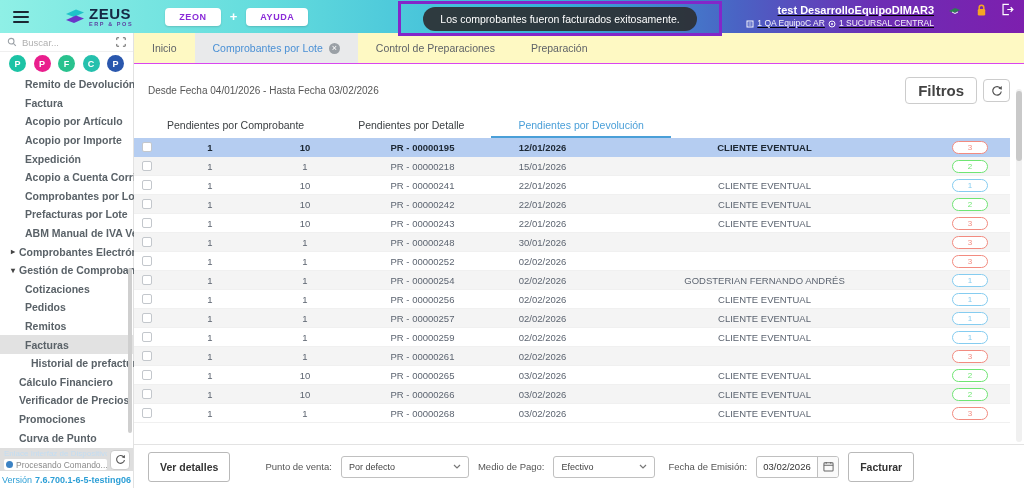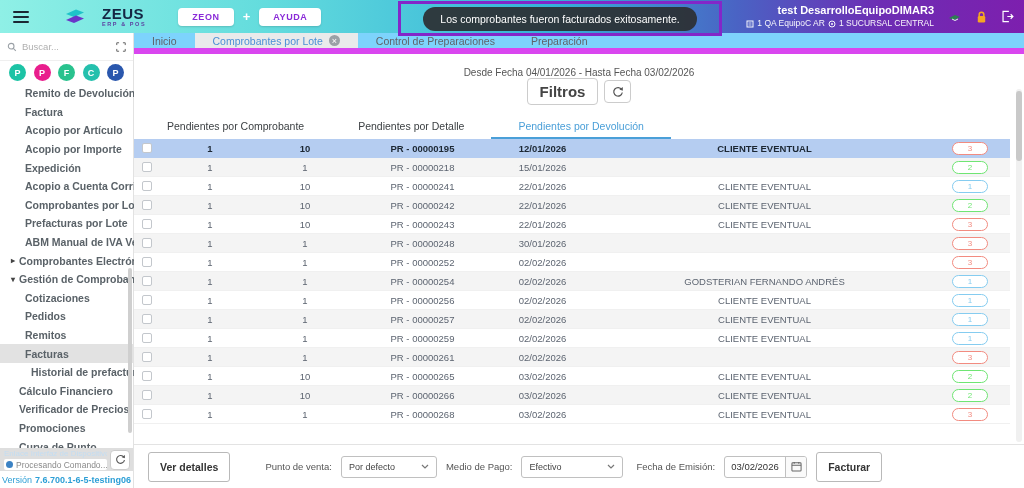--- a/index.html
+++ b/index.html
@@ -5,43 +5,43 @@
   * { margin:0; padding:0; box-sizing:border-box; }
   html,body { width:1024px; height:488px; overflow:hidden; background:#fff;
               font-family:"Liberation Sans", sans-serif; }
 
   
   .topbar { position:absolute; top:0; left:0; width:1024px; height:33px;
     background:linear-gradient(90deg,#8ff0e6 0%,#63dcdd 26%,#34b2d8 54%,#4a63c4 72%,#6d2db4 86%,#7d1fae 100%);
     display:flex; align-items:center; z-index:5; }
   .hamburger { margin-left:13px; display:flex; flex-direction:column; gap:3px; cursor:pointer; }
   .hamburger i { display:block; width:16px; height:2px; background:#1b2733; border-radius:1px; }
-  .logo { display:flex; align-items:center; gap:16px; margin-left:34px; }
+  .logo { display:flex; align-items:center; gap:3px; margin-left:34px; }
   .logo-text { display:flex; flex-direction:column; line-height:1; }
   .logo-name { font-size:15px; font-weight:bold; color:#152744; letter-spacing:.5px; }
   .logo-sub { font-size:5.5px; font-weight:bold; color:#5c3fa0; letter-spacing:1.6px; margin-top:1px; }
   .pill { background:#fff; color:#8a2bd8; border:none; font-size:9px; font-weight:bold;
     letter-spacing:.6px; padding:4px 14px; border-radius:4px; cursor:pointer;
     box-shadow:0 1px 2px rgba(0,0,0,.15); font-family:inherit; }
   .pill.zeon { margin-left:32px; }
   .plus { color:#fff; font-size:13px; font-weight:bold; margin:0 9px; }
   .toast-annot { position:absolute; left:398px; top:1px; width:324px; height:35px;
     border:3px solid #8326c9; display:flex; align-items:center; justify-content:center; }
   .toast { background:rgba(44,47,51,.93); color:#fff; font-size:10.5px;
     padding:6px 17px; border-radius:14px; white-space:nowrap; }
-  .user-area { margin-left:auto; margin-right:10px; display:flex; align-items:center; gap:13px; }
+  .user-area { margin-left:auto; margin-right:10px; display:flex; align-items:flex-start; gap:13px;text-decoration:underline; }
   .user-text { text-align:right; color:#fff; line-height:1.35; }
   .user-name { font-size:11px; font-weight:bold; }
   .user-sub { font-size:8.5px; opacity:.95; display:flex; align-items:center; justify-content:flex-end; gap:3px; }
   .hdr-ic { display:flex; align-items:center; }
 
   
   .sidebar { position:absolute; top:33px; left:0; width:134px; bottom:0; background:#fff;
     border-right:1px solid #e2e2e2; }
-  .search-row { height:28px; display:flex; align-items:center; padding:0 7px; gap:5px;
+  .search-row { height:19px; display:flex; align-items:center; padding:0 7px; gap:5px;
     border-bottom:1px solid #efefef; }
   .search-input { border:none; outline:none; flex:1; width:50px; font-size:9.5px; color:#666;
     font-family:inherit; background:transparent; }
   .search-input::placeholder { color:#b0b0b0; }
   .badges { display:flex; justify-content:space-between; align-items:center; padding:3px 9px 3px; height:23px; }
   .badge { width:17px; height:17px; border-radius:50%; color:#fff; font-size:9px; font-weight:bold;
     display:flex; align-items:center; justify-content:center; cursor:pointer; }
   .menu { font-size:10.5px; color:#5a6268; font-weight:600; }
   .menu-item { height:18.6px; display:flex; align-items:center; cursor:pointer; white-space:nowrap; }
   .menu-item.selected { background:#e2e2e2; }
@@ -60,27 +60,27 @@
     gap:3px; border-radius:2px; padding:0 2px; height:11px; white-space:nowrap; }
   .status-dot { width:7px; height:7px; border-radius:50%; background:#3b82c4; flex:none; }
   .refresh-btn { width:20px; height:20px; background:#fff; border:1px solid #ccc; border-radius:4px;
     display:flex; align-items:center; justify-content:center; cursor:pointer; flex:none; }
   .version { position:absolute; bottom:0; left:0; right:0; height:17px; background:#fff;
     display:flex; align-items:center; justify-content:center; gap:3px; font-size:9px; color:#2d9fd6; }
   .version b { font-weight:bold; }
 
   
   .main { position:absolute; left:134px; top:33px; right:0; bottom:0; background:#fff; }
-  .tabbar { height:21px; display:flex; border-bottom:6px solid #d946ef; background:#7dd3fc; }
+  .tabbar { height:31px; display:flex; border-bottom:1px solid #d946ef; background:#fef9c3; }
   .tab { padding:0 18px; display:flex; align-items:center; gap:6px; font-size:10.5px;
     color:#5f6368; cursor:pointer; white-space:nowrap; }
   .tab.active { background:#e9eaeb; color:#4a90d5; }
   .tab-close { width:11px; height:11px; border-radius:50%; background:#9aa0a6; color:#fff;
     font-size:9px; line-height:10px; display:flex; align-items:center; justify-content:center; cursor:pointer; }
-  .filter-row { display:flex; justify-content:space-between; align-items:center; padding:13px 14px 8px;flex-direction:column; }
+  .filter-row { display:flex; justify-content:space-between; align-items:center; padding:13px 14px 8px; }
   .date-range { font-size:10px; color:#555; }
   .filter-actions { display:flex; gap:6px; align-items:center; }
   .btn-outline { border:1px solid #ccc; background:#fff; border-radius:4px; font-weight:bold;
     color:#444; font-size:15px; padding:4px 12px; cursor:pointer; font-family:inherit; }
   .icon-btn { border:1px solid #ccc; background:#fff; border-radius:4px; width:27px; height:23px;
     display:flex; align-items:center; justify-content:center; cursor:pointer; }
   .subtabs { display:flex; padding:0 6px; }
   .subtab { padding:7px 27px 5px; font-size:10.5px; color:#3c4043; cursor:pointer;
     border-bottom:2px solid transparent; white-space:nowrap; }
   .subtab.active { color:#4a9fd8; border-bottom-color:#4a9fd8; }
@@ -111,21 +111,21 @@
     background:#c9c9c9; border-radius:3px; cursor:pointer; }
 
   .bottom-bar { position:absolute; left:0; right:0; bottom:0; height:44px; background:#fff;
     border-top:1px solid #e3e3e3; display:flex; align-items:center; padding:0 14px; gap:9px; }
   .btn-strong { border:1px solid #b9b9b9; background:#fff; border-radius:3px; font-weight:bold;
     font-size:10.5px; color:#333; padding:8px 11px; cursor:pointer; font-family:inherit; }
   .btn-verdetalles { margin-right:26px; }
   .ctl-label { font-size:9.5px; color:#555; white-space:nowrap; }
   .select { border:1px solid #c0c0c0; border-radius:3px; height:22px; display:flex; align-items:center;
     justify-content:space-between; padding:0 7px; font-size:9px; color:#444; cursor:pointer; background:#fff; }
-  .select.punto { width:96px; } .select.medio { width:102px; margin-right:4px; }
+  .select.punto { width:128px; } .select.medio { width:102px; margin-right:4px; }
   .date-group { display:flex; border:1px solid #c0c0c0; border-radius:3px; height:22px;
     overflow:hidden; background:#fff; }
   .date-input { width:60px; font-size:9.5px; display:flex; align-items:center; padding:0 6px; color:#333; }
   .cal-btn { width:21px; border-left:1px solid #c0c0c0; display:flex; align-items:center;
     justify-content:center; background:#fafafa; cursor:pointer; }
 </style>
 </head>
 <body>
 
 <header class="topbar">

